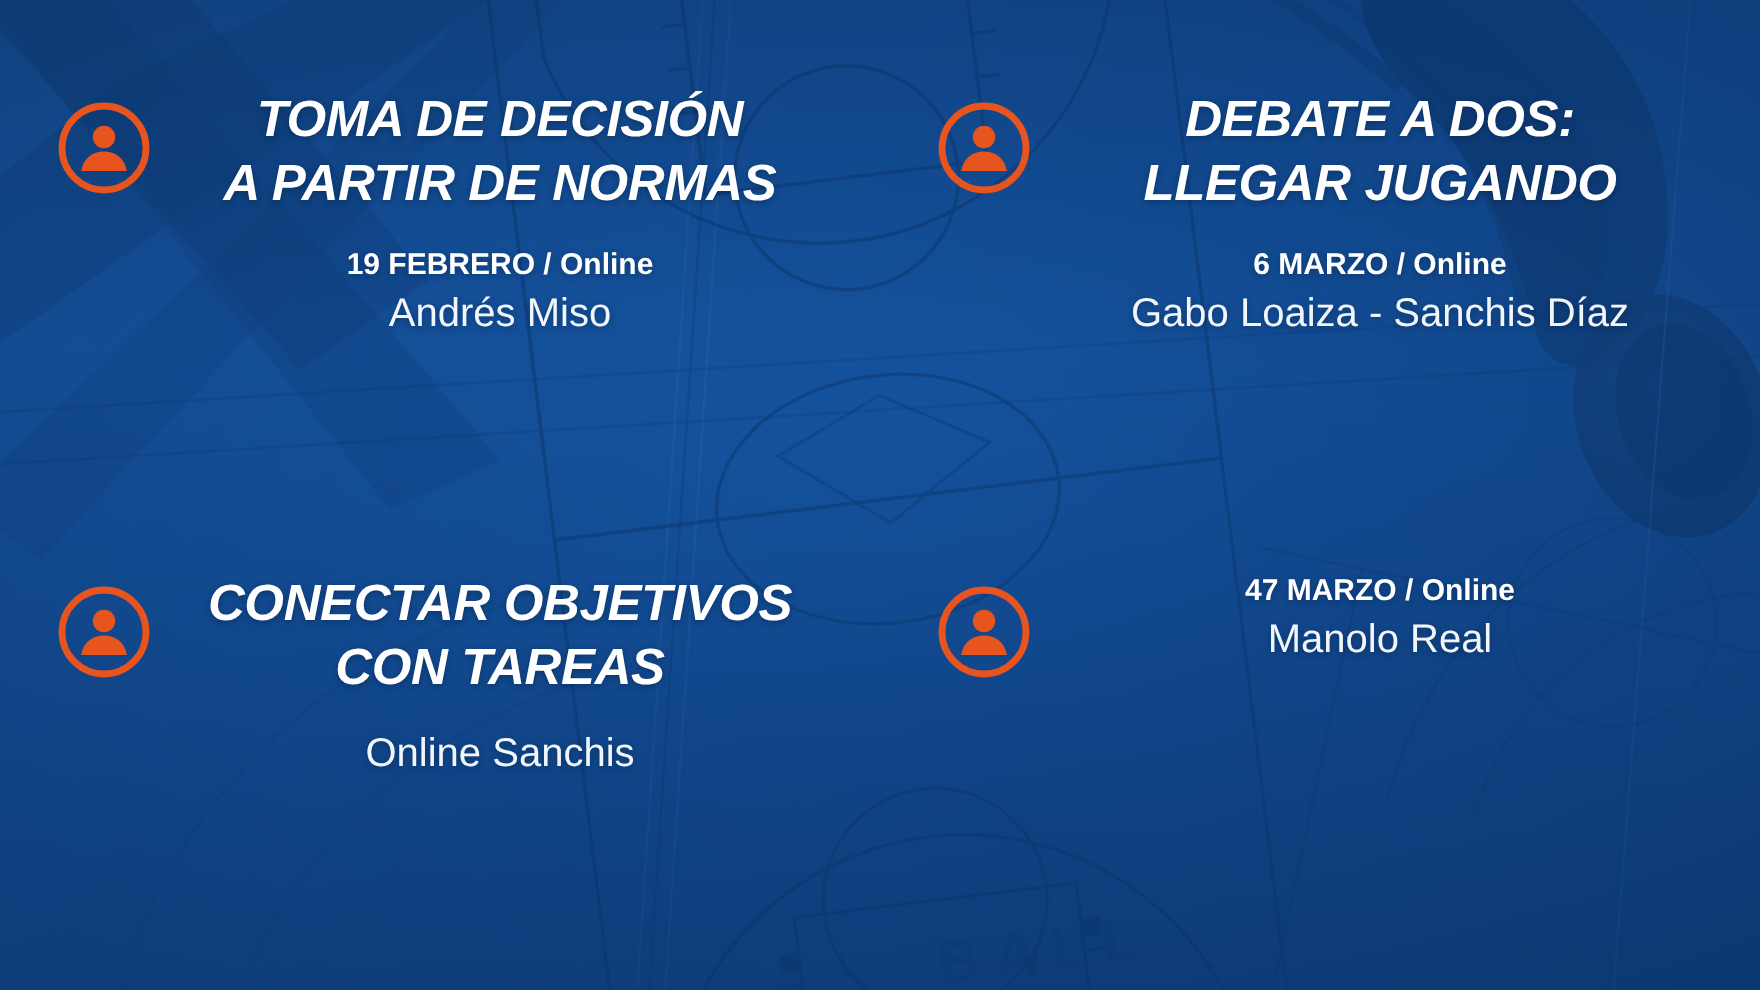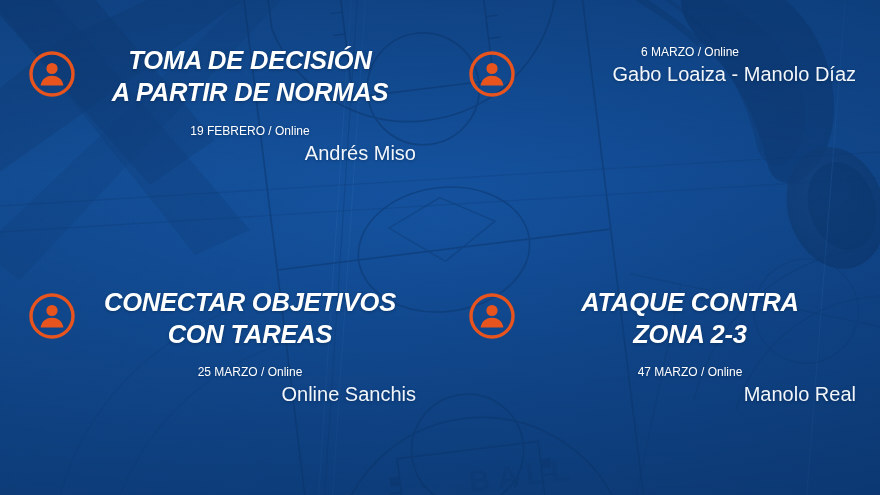--- a/index.html
+++ b/index.html
@@ -75,34 +75,33 @@
     font-size: 25.5px;
     line-height: 1.27;
     letter-spacing: -0.2px;
     text-transform: uppercase;
     white-space: pre-line;
     margin: 0 0 14px 0;
     text-shadow: 0 1px 3px rgba(5,30,62,0.45);
   }
   .event-date {
     color: #ffffff;
-    font-weight: normal;
-    font-size: 12px;
+    font-weight: bold;
+    font-size: 15px;
     line-height: 1.35;
     margin: 0 0 1px 0;
     text-shadow: 0 1px 3px rgba(5,30,62,0.4);
   }
   .event-speaker {
     color: #f2f6fb;
     font-weight: normal;
     font-size: 20px;
     line-height: 1.3;
     margin: 0;
     text-shadow: 0 1px 3px rgba(5,30,62,0.4);
-    text-align: right;
   }
 
   
   .grid .card.row2 { padding-top: 38px; }
 </style>
 </head>
 <body>
 
 <div id="poster">
 
@@ -267,51 +266,50 @@
 
     <div class="card">
       <div class="icon-wrap">
         <svg class="person-icon" viewBox="0 0 48 48">
           <circle cx="24" cy="24" r="21" fill="none" stroke="#e8541e" stroke-width="3.4"></circle>
           <circle cx="24" cy="18.5" r="5.6" fill="#e8541e"></circle>
           <path d="M 12.6 35.5 C 13.6 29.1 18.3 25.8 24 25.8 C 29.7 25.8 34.4 29.1 35.4 35.5 Z" fill="#e8541e"></path>
         </svg>
       </div>
       <div class="text-wrap">
+        <h2 class="event-title">DEBATE A DOS:
+LLEGAR JUGANDO</h2>
         <p class="event-date">6 MARZO / Online</p>
-        <p class="event-speaker">Gabo Loaiza - Manolo Díaz</p>
+        <p class="event-speaker">Gabo Loaiza - Sanchis Díaz</p>
       </div>
     </div>
 
     <div class="card row2">
       <div class="icon-wrap">
         <svg class="person-icon" viewBox="0 0 48 48">
           <circle cx="24" cy="24" r="21" fill="none" stroke="#e8541e" stroke-width="3.4"></circle>
           <circle cx="24" cy="18.5" r="5.6" fill="#e8541e"></circle>
           <path d="M 12.6 35.5 C 13.6 29.1 18.3 25.8 24 25.8 C 29.7 25.8 34.4 29.1 35.4 35.5 Z" fill="#e8541e"></path>
         </svg>
       </div>
       <div class="text-wrap">
         <h2 class="event-title">CONECTAR OBJETIVOS
 CON TAREAS</h2>
-        <p class="event-date">25 MARZO / Online</p>
         <p class="event-speaker">Online Sanchis</p>
       </div>
     </div>
 
     <div class="card row2">
       <div class="icon-wrap">
         <svg class="person-icon" viewBox="0 0 48 48">
           <circle cx="24" cy="24" r="21" fill="none" stroke="#e8541e" stroke-width="3.4"></circle>
           <circle cx="24" cy="18.5" r="5.6" fill="#e8541e"></circle>
           <path d="M 12.6 35.5 C 13.6 29.1 18.3 25.8 24 25.8 C 29.7 25.8 34.4 29.1 35.4 35.5 Z" fill="#e8541e"></path>
         </svg>
       </div>
       <div class="text-wrap">
-        <h2 class="event-title">ATAQUE CONTRA
-ZONA 2-3</h2>
         <p class="event-date">47 MARZO / Online</p>
         <p class="event-speaker">Manolo Real</p>
       </div>
     </div>
 
   </div>
 </div>
 
 </body></html>

